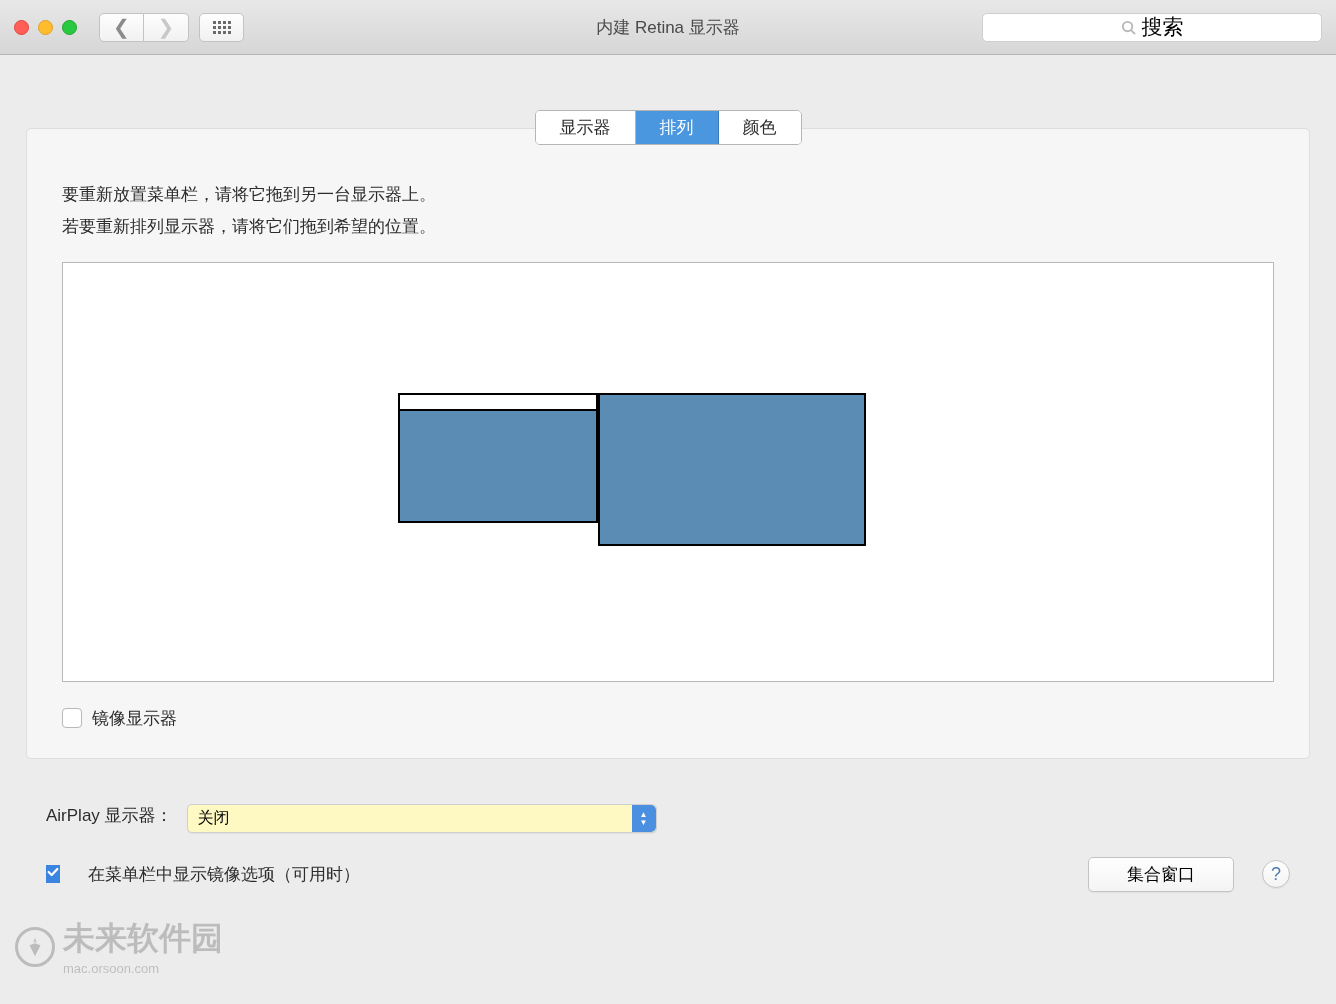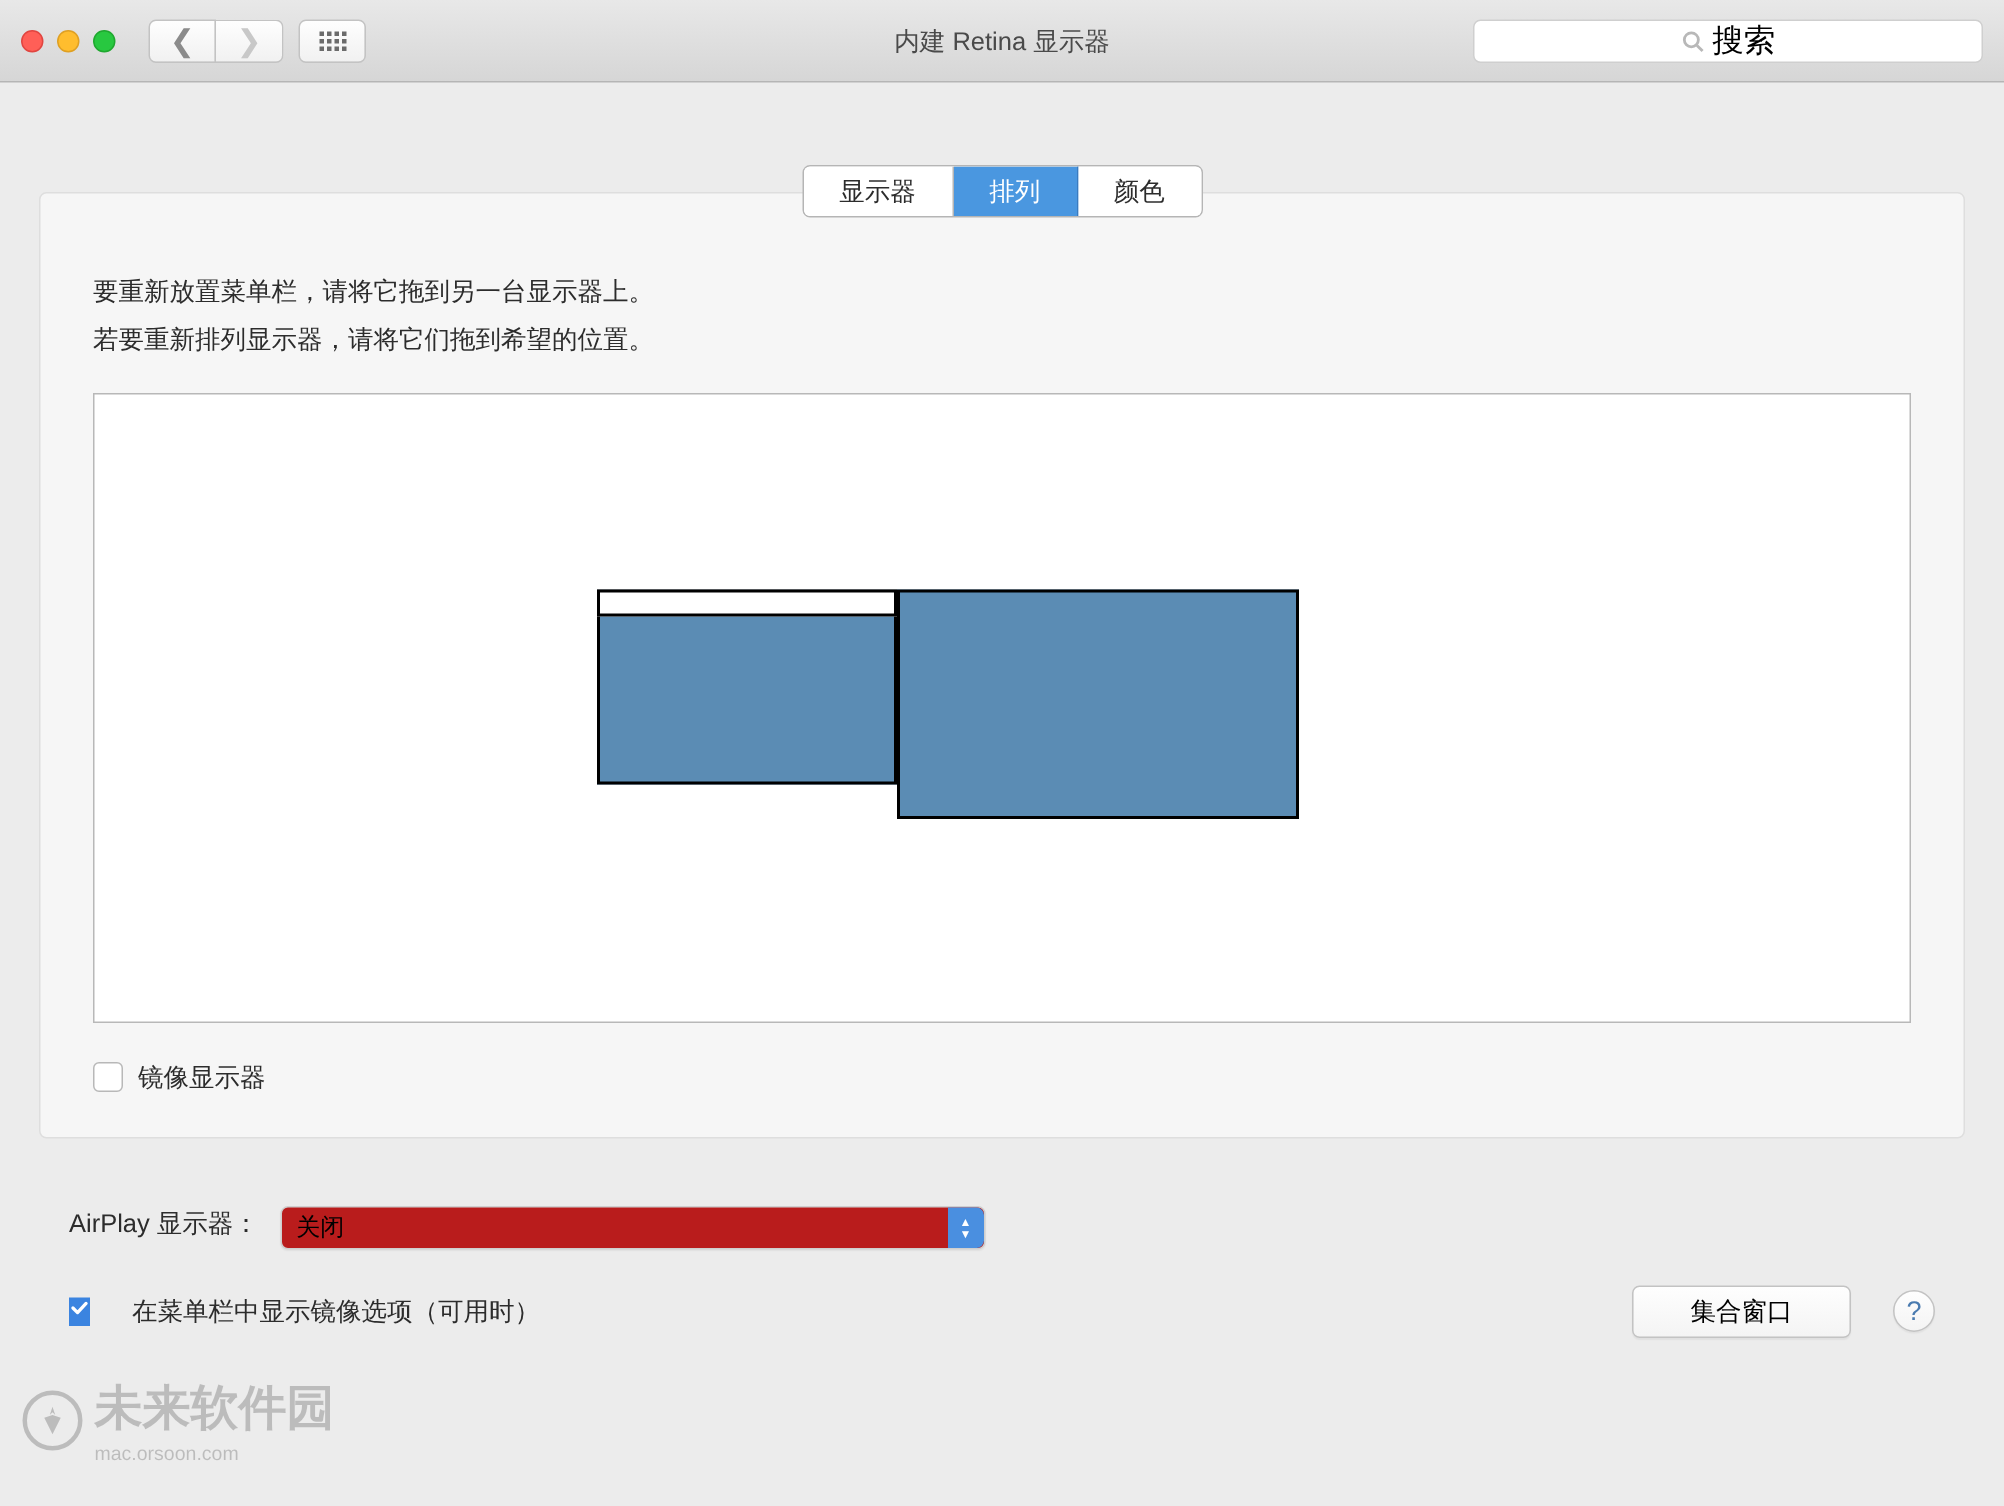--- a/index.html
+++ b/index.html
@@ -100,21 +100,21 @@
     }
     .cb.checked { background: #3b84e0; border-color: #2a6cc2; }
     .cb.checked svg { width: 14px; height: 14px; }
     .checkbox-row label { font-size: 17px; color: #2c2c2c; }
 
     .bottom-section { margin-top: 45px; }
     .airplay-row { display: flex; align-items: flex-start; gap: 14px; padding: 0 20px; }
     .airplay-row .label { font-size: 17px; color: #2c2c2c; }
     .select-box {
       display: flex; align-items: center; width: 470px; height: 29px;
-      background: #b91c1c; border: 1px solid #cfcfcf; border-radius: 5px;
+      background: #fef9c3; border: 1px solid #cfcfcf; border-radius: 5px;
       padding: 0 10px; font-size: 16px; position: relative;
       box-shadow: 0 1px 1px rgba(0,0,0,0.05);
     }
     .select-arrows {
       position: absolute; right: 0; top: 0; bottom: 0; width: 24px;
       background: #4a8fe0; border-radius: 0 5px 5px 0;
       display: flex; flex-direction: column; align-items: center; justify-content: center;
       gap: 1px;
     }
     .select-arrows span { color: #fff; font-size: 8px; line-height: 7px; }

